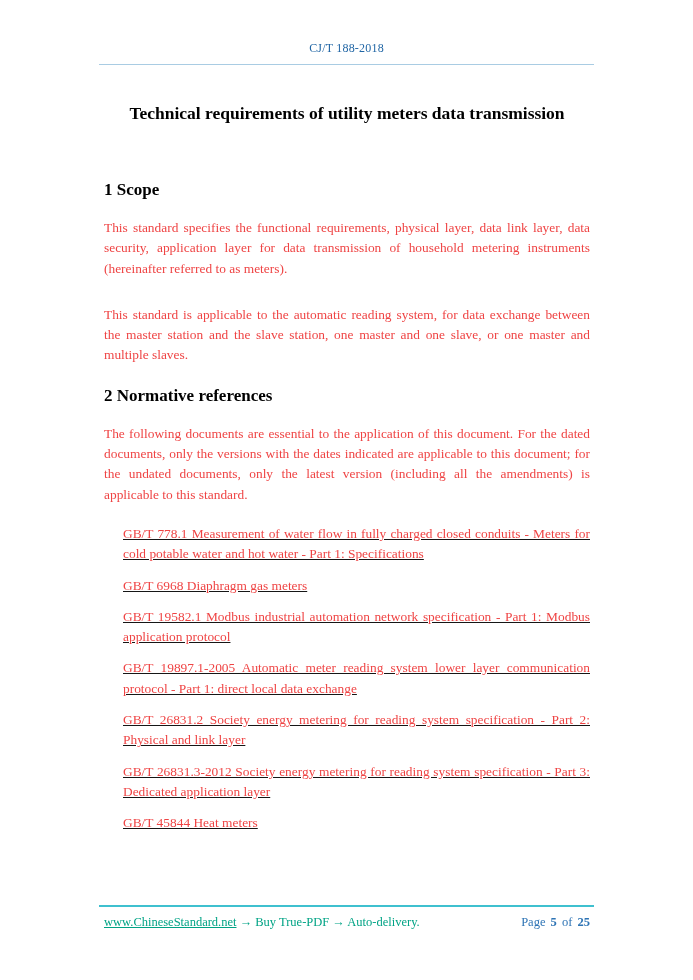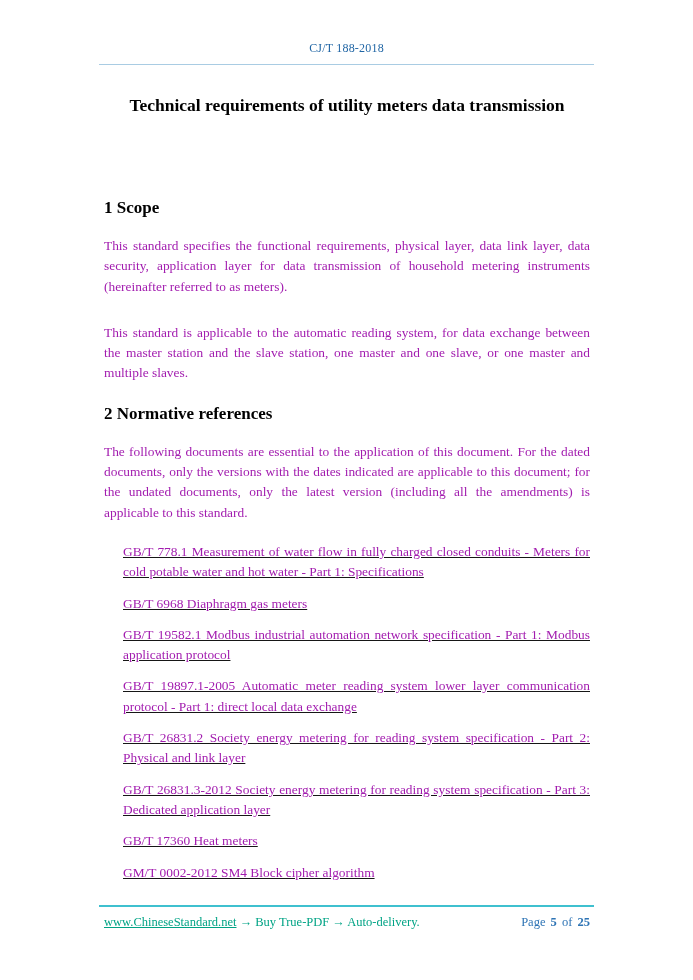--- a/index.html
+++ b/index.html
@@ -27,46 +27,46 @@
   }
   .header-rule {
     position: absolute;
     top: 64px; left: 99px; right: 99px;
     border-top: 1px solid #A9CCE3;
   }
 
   
   .content {
     position: absolute;
-    top: 4px; left: 104px;
+    top: 12px; left: 104px;
     width: 486px;
     color: #161616;
   }
   .doc-title {
     padding-top: 89px;
     font-size: 17.5px;
     line-height: 24px;
     font-weight: bold;
     text-align: center;
     color: #000000;
   }
   .section-heading {
     font-size: 17px;
     line-height: 23px;
     font-weight: bold;
     color: #000000;
   }
-  .h-scope { margin-top: 79px; }
+  .h-scope { margin-top: 53px; }
   .h-normative { margin-top: 18px; }
 
   .body-para {
     font-size: 13.4px;
     line-height: 20.3px;
     text-align: justify;
-    color: #a21caf;
+    color: #ef4444;
   }
   .p-1 { margin-top: 17px; }
   .p-2 { margin-top: 26px; }
   .p-intro { margin-top: 17px; }
 
   .references {
     margin-top: 19px;
     padding-left: 19px;
     text-decoration: underline;
   }
@@ -121,22 +121,21 @@
 
     <p class="body-para p-intro">The following documents are essential to the application of this document. For the dated documents, only the versions with the dates indicated are applicable to this document; for the undated documents, only the latest version (including all the amendments) is applicable to this standard.</p>
 
     <div class="references">
       <p class="body-para ref">GB/T 778.1 Measurement of water flow in fully charged closed conduits - Meters for cold potable water and hot water - Part 1: Specifications</p>
       <p class="body-para ref">GB/T 6968 Diaphragm gas meters</p>
       <p class="body-para ref">GB/T 19582.1 Modbus industrial automation network specification - Part 1: Modbus application protocol</p>
       <p class="body-para ref">GB/T 19897.1-2005 Automatic meter reading system lower layer communication protocol - Part 1: direct local data exchange</p>
       <p class="body-para ref">GB/T 26831.2 Society energy metering for reading system specification - Part 2: Physical and link layer</p>
       <p class="body-para ref">GB/T 26831.3-2012 Society energy metering for reading system specification - Part 3: Dedicated application layer</p>
-      <p class="body-para ref">GB/T 17360 Heat meters</p>
-      <p class="body-para ref">GM/T 0002-2012 SM4 Block cipher algorithm</p>
+      <p class="body-para ref">GB/T 45844 Heat meters</p>
     </div>
 
   </div>
 
   <div class="footer-rule"></div>
 
   <div class="footer-row">
     <div class="footer-left"><a class="footer-link">www.ChineseStandard.net</a><span class="footer-rest"> → Buy True-PDF → Auto-delivery.</span></div>
     <div class="footer-right">
       <span>Page</span>

